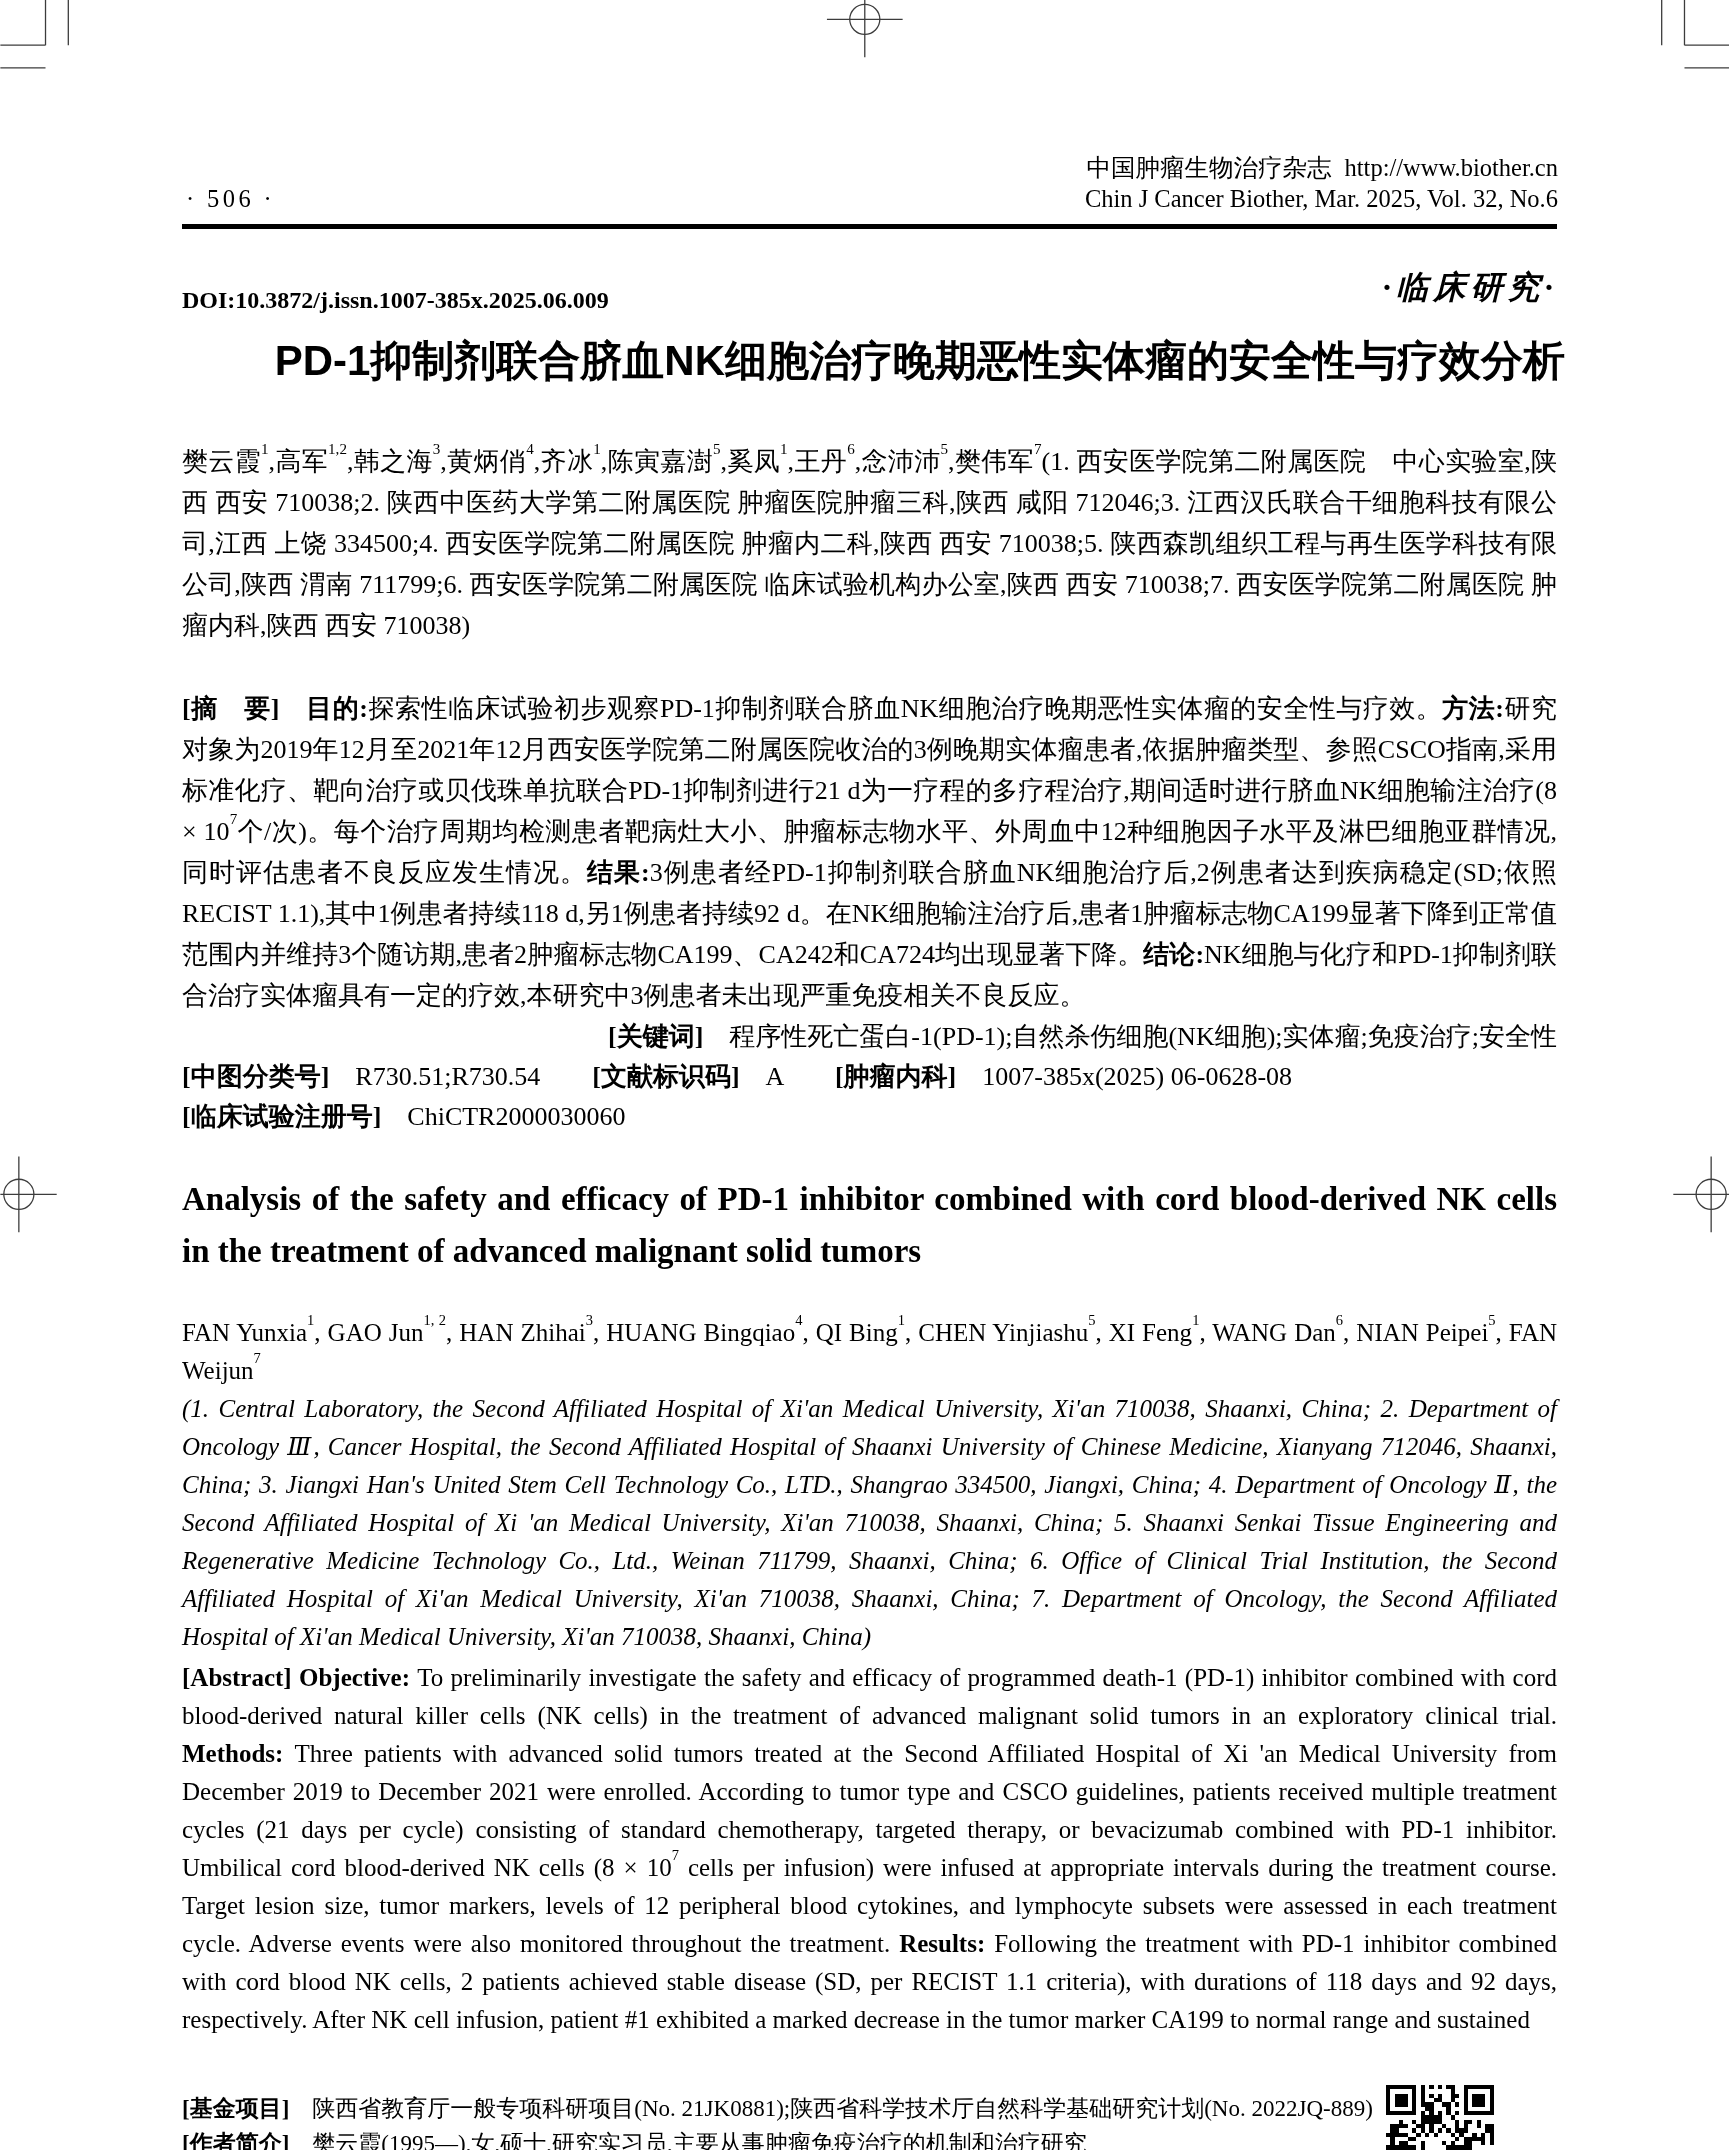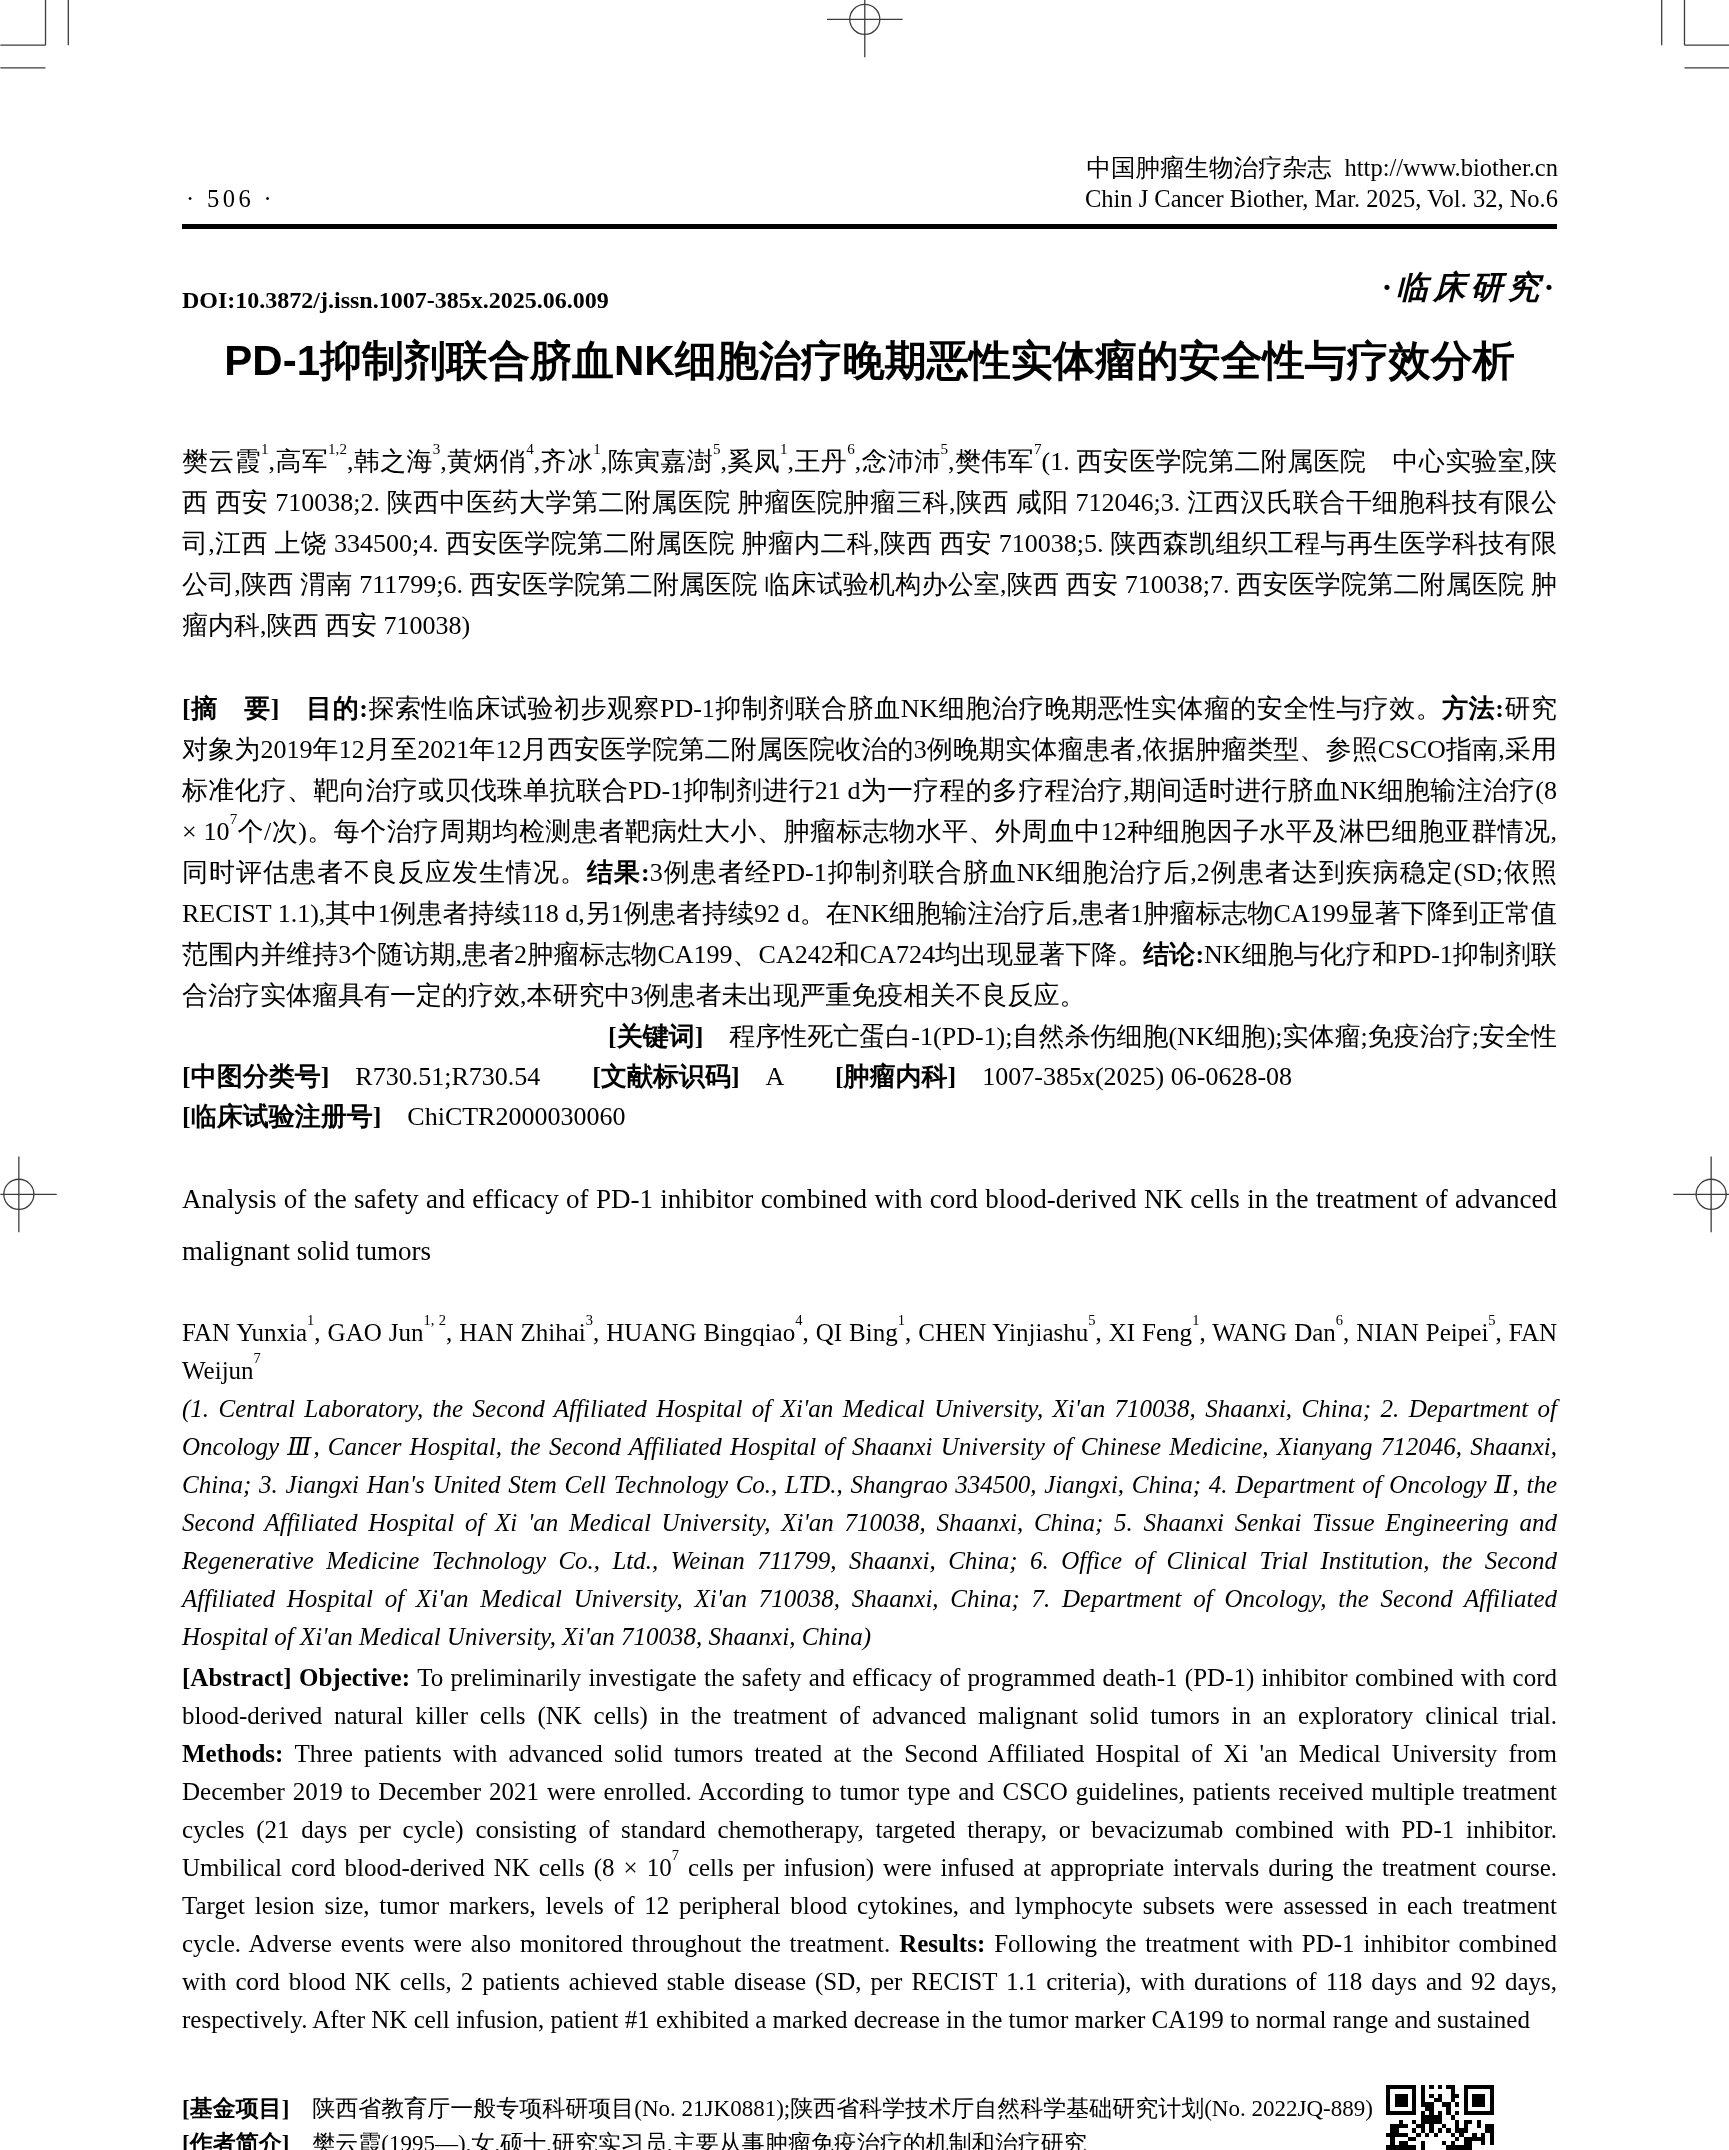--- a/index.html
+++ b/index.html
@@ -14,29 +14,29 @@
   .b{font-weight:700;}
   sup{font-size:0.58em;line-height:0;position:relative;top:-0.45em;}
   .runs{}
   #hdr-cn{position:absolute;top:151px;right:172px;font-size:24.5px;white-space:nowrap;}
   #hdr-cn .url{margin-left:13px;}
   #hdr-en{position:absolute;top:185px;right:172px;font-size:24.5px;white-space:nowrap;}
   #page-no{position:absolute;top:185px;left:186px;font-size:24.5px;letter-spacing:3.4px;white-space:nowrap;}
   #rule{position:absolute;top:224px;left:182px;width:1375px;height:4.7px;background:#000;}
   #doi{position:absolute;top:287px;left:182px;font-size:24px;font-weight:700;white-space:nowrap;}
   #tag{position:absolute;top:266px;right:172px;font-size:32px;font-weight:700;font-style:italic;letter-spacing:5.2px;white-space:nowrap;}
-  #title-cn{position:absolute;top:333px;left:182px;width:1375px;text-align:center;
+  #title-cn{position:absolute;top:333px;left:190px;width:1375px;text-align:right;
     font-size:42px;font-weight:700;white-space:nowrap;
     font-family:"Liberation Sans","DejaVu Sans",sans-serif;}
   #authors-cn{position:absolute;top:441px;left:182px;width:1375px;font-size:26px;line-height:41px;text-align:justify;}
   #abs-cn{position:absolute;top:688px;left:182px;width:1375px;font-size:26px;line-height:41px;text-align:justify;}
   #kw{position:absolute;top:1019px;left:182px;width:1375px;font-size:26px;white-space:nowrap;text-align:right;}
   #clc{position:absolute;top:1059px;left:182px;width:1375px;font-size:26px;white-space:nowrap;}
   #trial{position:absolute;top:1099px;left:182px;width:1375px;font-size:26px;white-space:nowrap;}
-  #title-en{position:absolute;top:1173px;left:182px;width:1375px;font-size:27px;font-weight:400;line-height:52px;text-align:justify;}
+  #title-en{position:absolute;top:1173px;left:182px;width:1375px;font-size:33px;font-weight:700;line-height:52px;text-align:justify;}
   #authors-en-block{position:absolute;top:1314px;left:182px;width:1375px;font-size:25px;line-height:38px;text-align:justify;}
   #affil-en{font-style:italic;}
   #abs-en{position:absolute;top:1659px;left:182px;width:1375px;font-size:25px;line-height:38px;text-align:justify;}
   #footnote{position:absolute;top:2091px;left:182px;font-size:23px;line-height:35px;white-space:nowrap;}
   #qr{position:absolute;left:1386px;top:2085px;width:108px;height:108px;}
   #qr svg{width:100%;height:100%;shape-rendering:crispEdges;}
   #marks{position:absolute;left:0;top:0;width:1730px;height:2389px;pointer-events:none;}
 </style>
 </head>
 <body>

